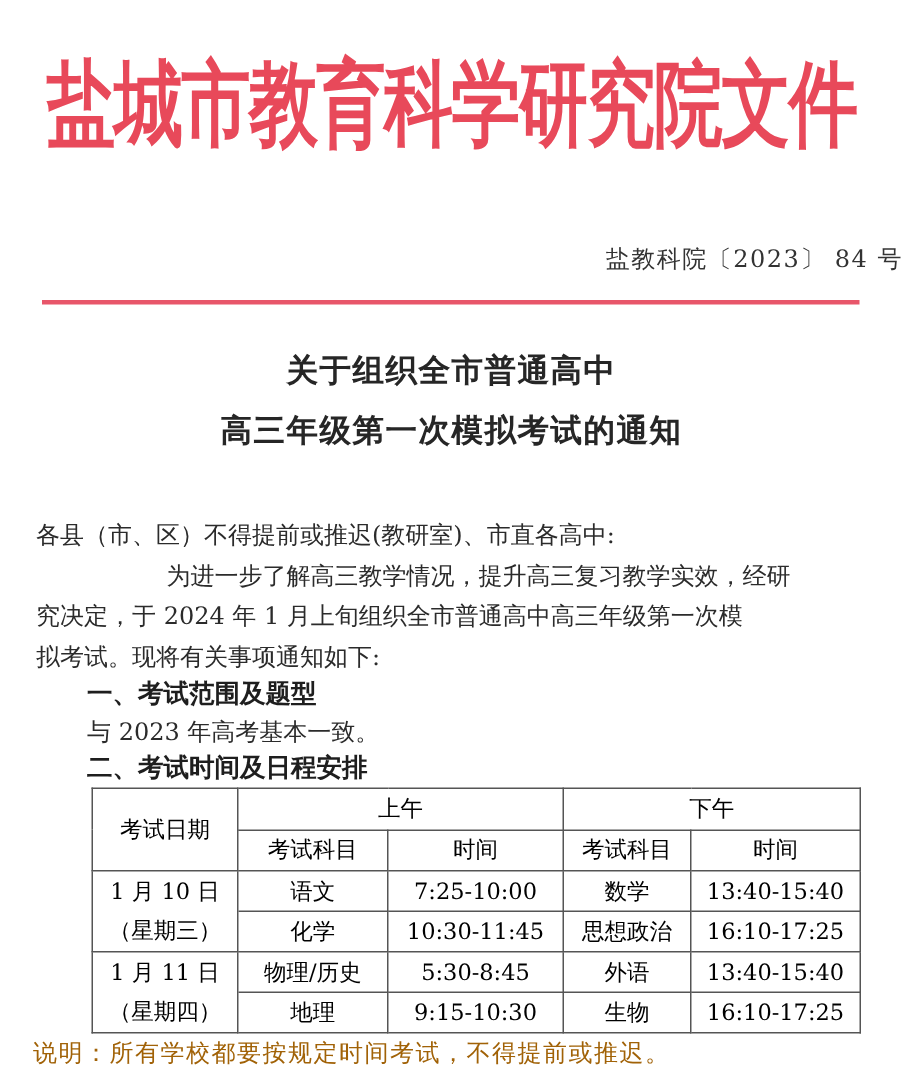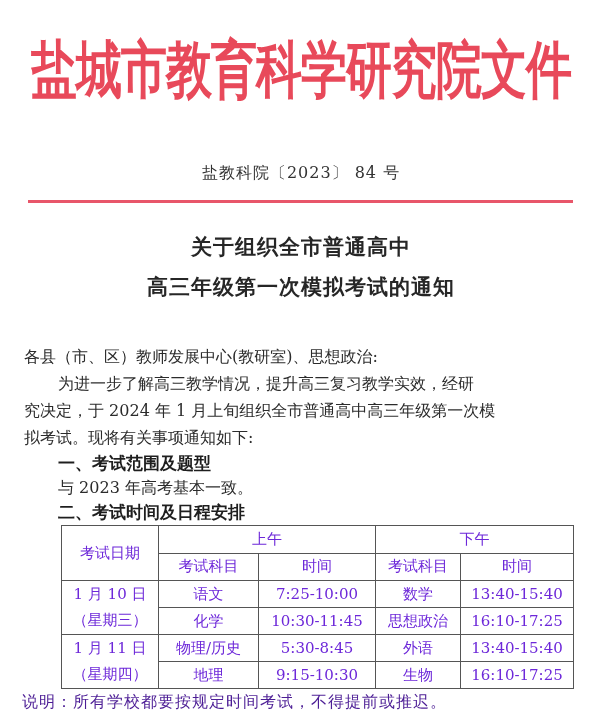--- a/index.html
+++ b/index.html
@@ -1,42 +1,42 @@
 <!DOCTYPE html>
 <html><head>
 <meta charset="utf-8">
 <style>
   html, body { margin: 0; padding: 0; background: #ffffff; }
   body { width: 602px; height: 728px; position: relative; overflow: hidden; font-family: "DejaVu Serif", "Liberation Serif", serif; color: #2a2a2a; }
   .abs { position: absolute; }
   .masthead { left: 0; width: 602px; top: 22px; text-align: center; font-family: "DejaVu Serif", serif; font-size: 46px; font-weight: bold; color: #e8495a; letter-spacing: -1px; line-height: 70px; transform: scaleY(1.35); transform-origin: center top; }
-  .docno { left: 0; width: 602px; top: 163px; text-align: center; font-size: 16px; color: #333; letter-spacing: 1px; }
+  .docno { left: 0; width: 602px; top: 163px; text-align: right; font-size: 16px; color: #333; letter-spacing: 1px; }
   .redline { left: 28px; width: 545px; top: 200px; height: 3px; background: #e8566a; }
   .title { left: 0; width: 602px; text-align: center; font-size: 21px; font-weight: bold; color: #262626; letter-spacing: 1px; }
   .t1 { top: 233px; }
   .t2 { top: 273px; }
   .para { left: 24px; width: 556px; font-size: 16px; line-height: 27px; color: #2b2b2b; }
-  .indent { text-indent: 34px; }
+  .indent { text-indent: 34px; text-align: center; }
   .heading { font-size: 17px; font-weight: bold; color: #1e1e1e; }
-  table.sched { position: absolute; left: 61px; top: 525px; border-collapse: collapse; font-size: 15px; color: #6d28d9; }
+  table.sched { position: absolute; left: 61px; top: 525px; border-collapse: collapse; font-size: 15px; color: #000000; }
   table.sched td { border: 1px solid #555; text-align: center; padding: 0; height: 26px; }
   table.sched td.thick-top { border-top: 1.5px solid #444; margin-top: 24px; }
-  .note { left: 22px; top: 692px; font-size: 16px; color: #4c1d95; letter-spacing: 1px; }
+  .note { left: 22px; top: 692px; font-size: 16px; color: #a16207; letter-spacing: 1px; }
 </style>
 </head>
 <body>
 
 <div class="abs masthead">盐城市教育科学研究院文件</div>
 <div class="abs docno">盐教科院〔2023〕 84 号</div>
 <div class="abs redline"></div>
 
 <div class="abs title t1">关于组织全市普通高中</div>
 <div class="abs title t2">高三年级第一次模拟考试的通知</div>
 
-<div class="abs para" style="top:343px;">各县（市、区）教师发展中心(教研室)、思想政治:</div>
+<div class="abs para" style="top:343px;">各县（市、区）不得提前或推迟(教研室)、市直各高中:</div>
 <div class="abs para indent" style="top:370px;">为进一步了解高三教学情况，提升高三复习教学实效，经研</div>
 <div class="abs para" style="top:397px;">究决定，于 2024 年 1 月上旬组织全市普通高中高三年级第一次模</div>
 <div class="abs para" style="top:424px;">拟考试。现将有关事项通知如下:</div>
 <div class="abs para heading" style="top:450px; left:58px;">一、考试范围及题型</div>
 <div class="abs para" style="top:474px; left:58px;">与 2023 年高考基本一致。</div>
 <div class="abs para heading" style="top:499px; left:58px;">二、考试时间及日程安排</div>
 
 <table class="sched">
   <colgroup>
     <col style="width:97px">

